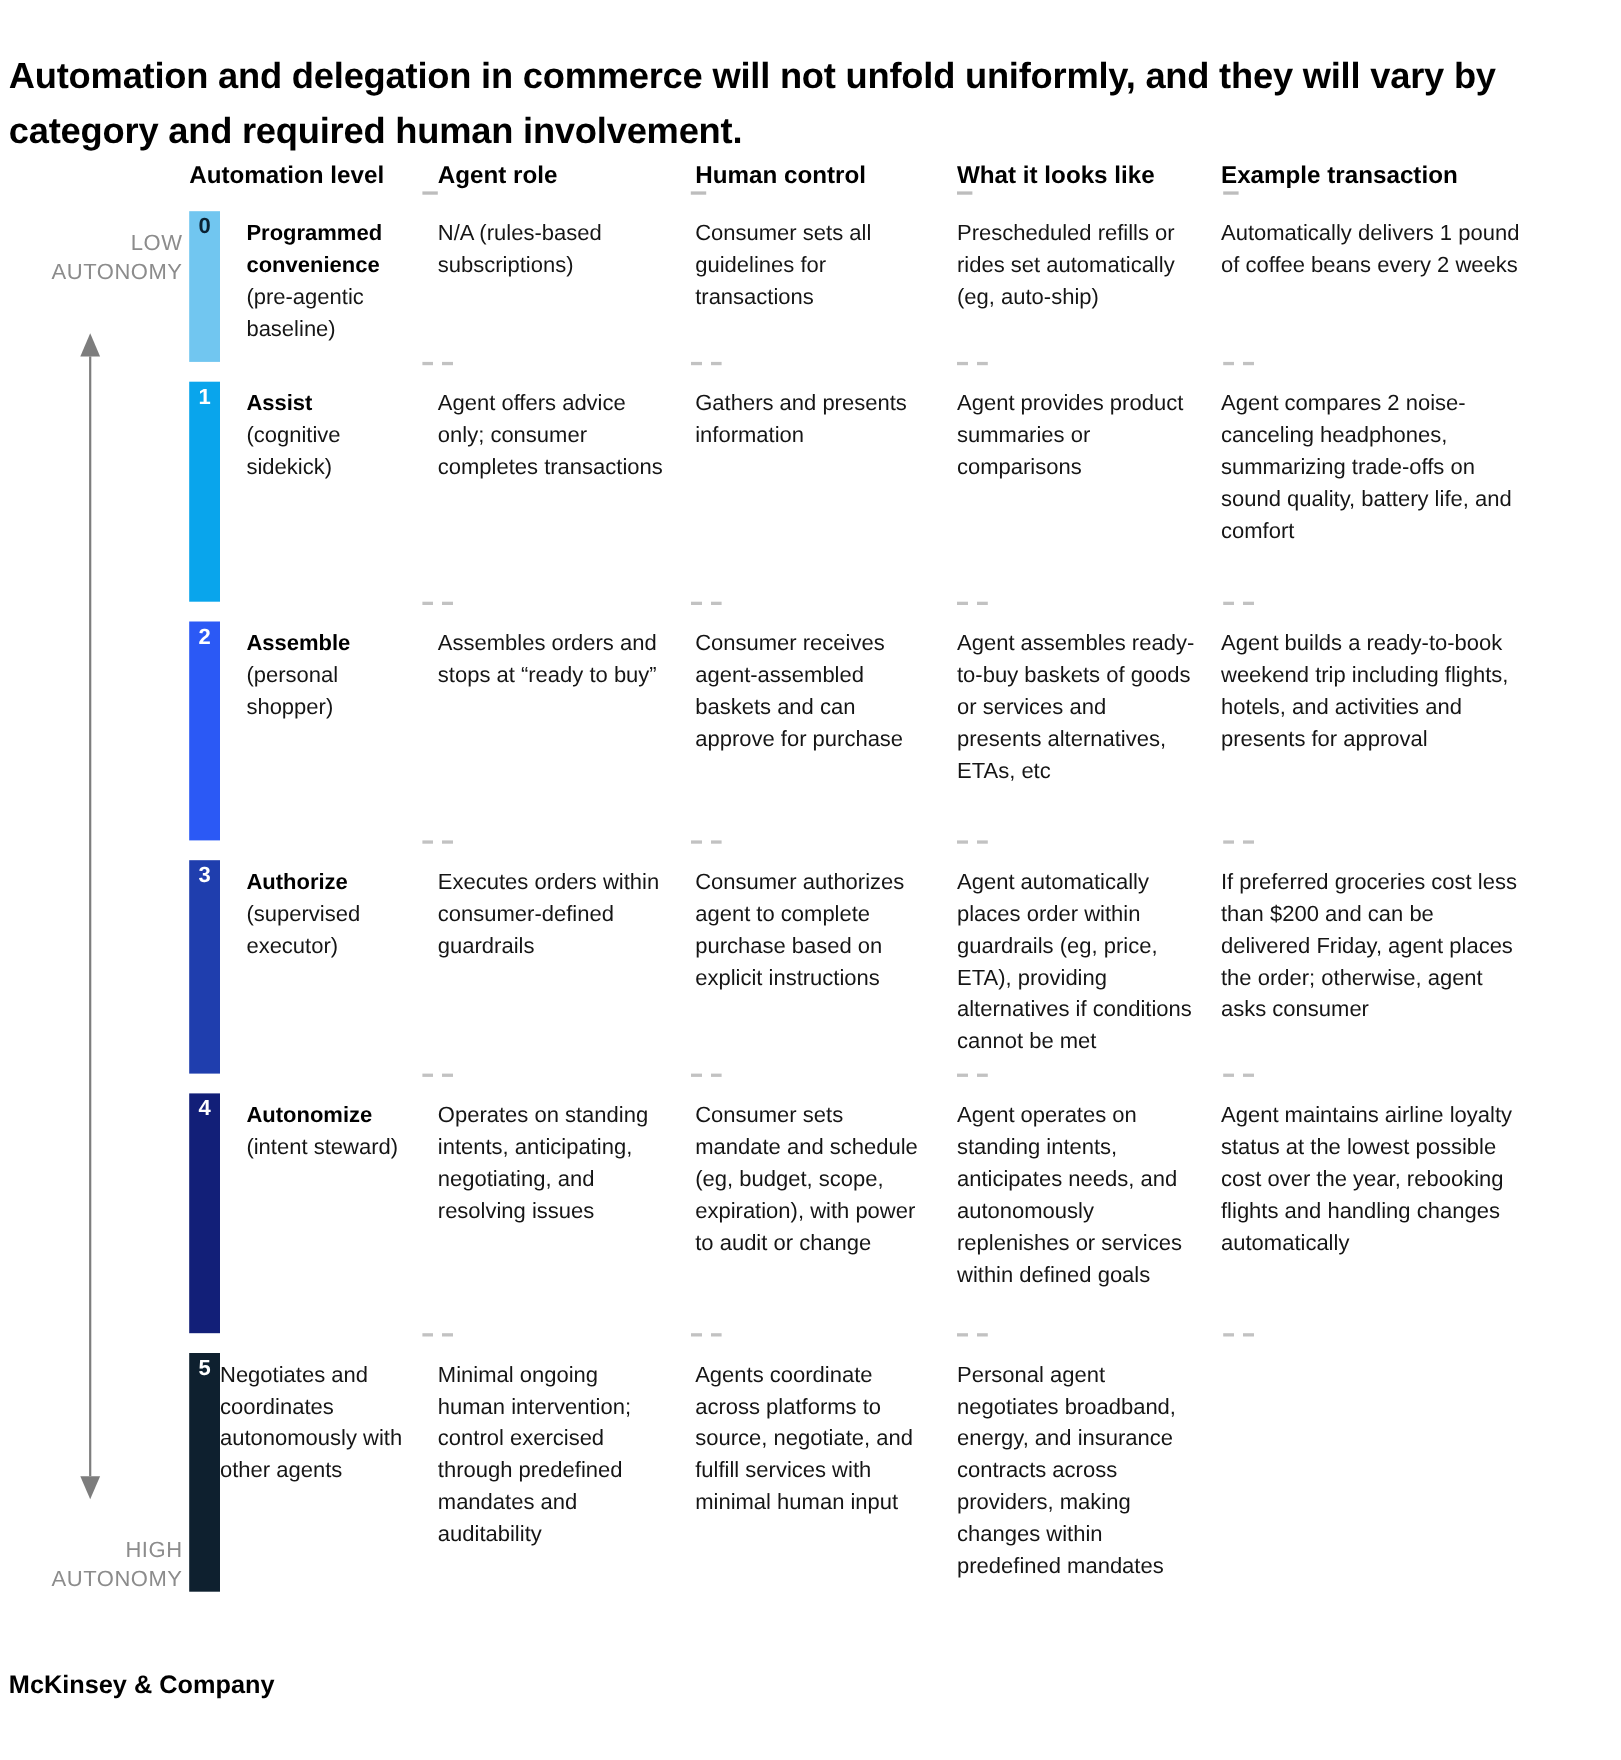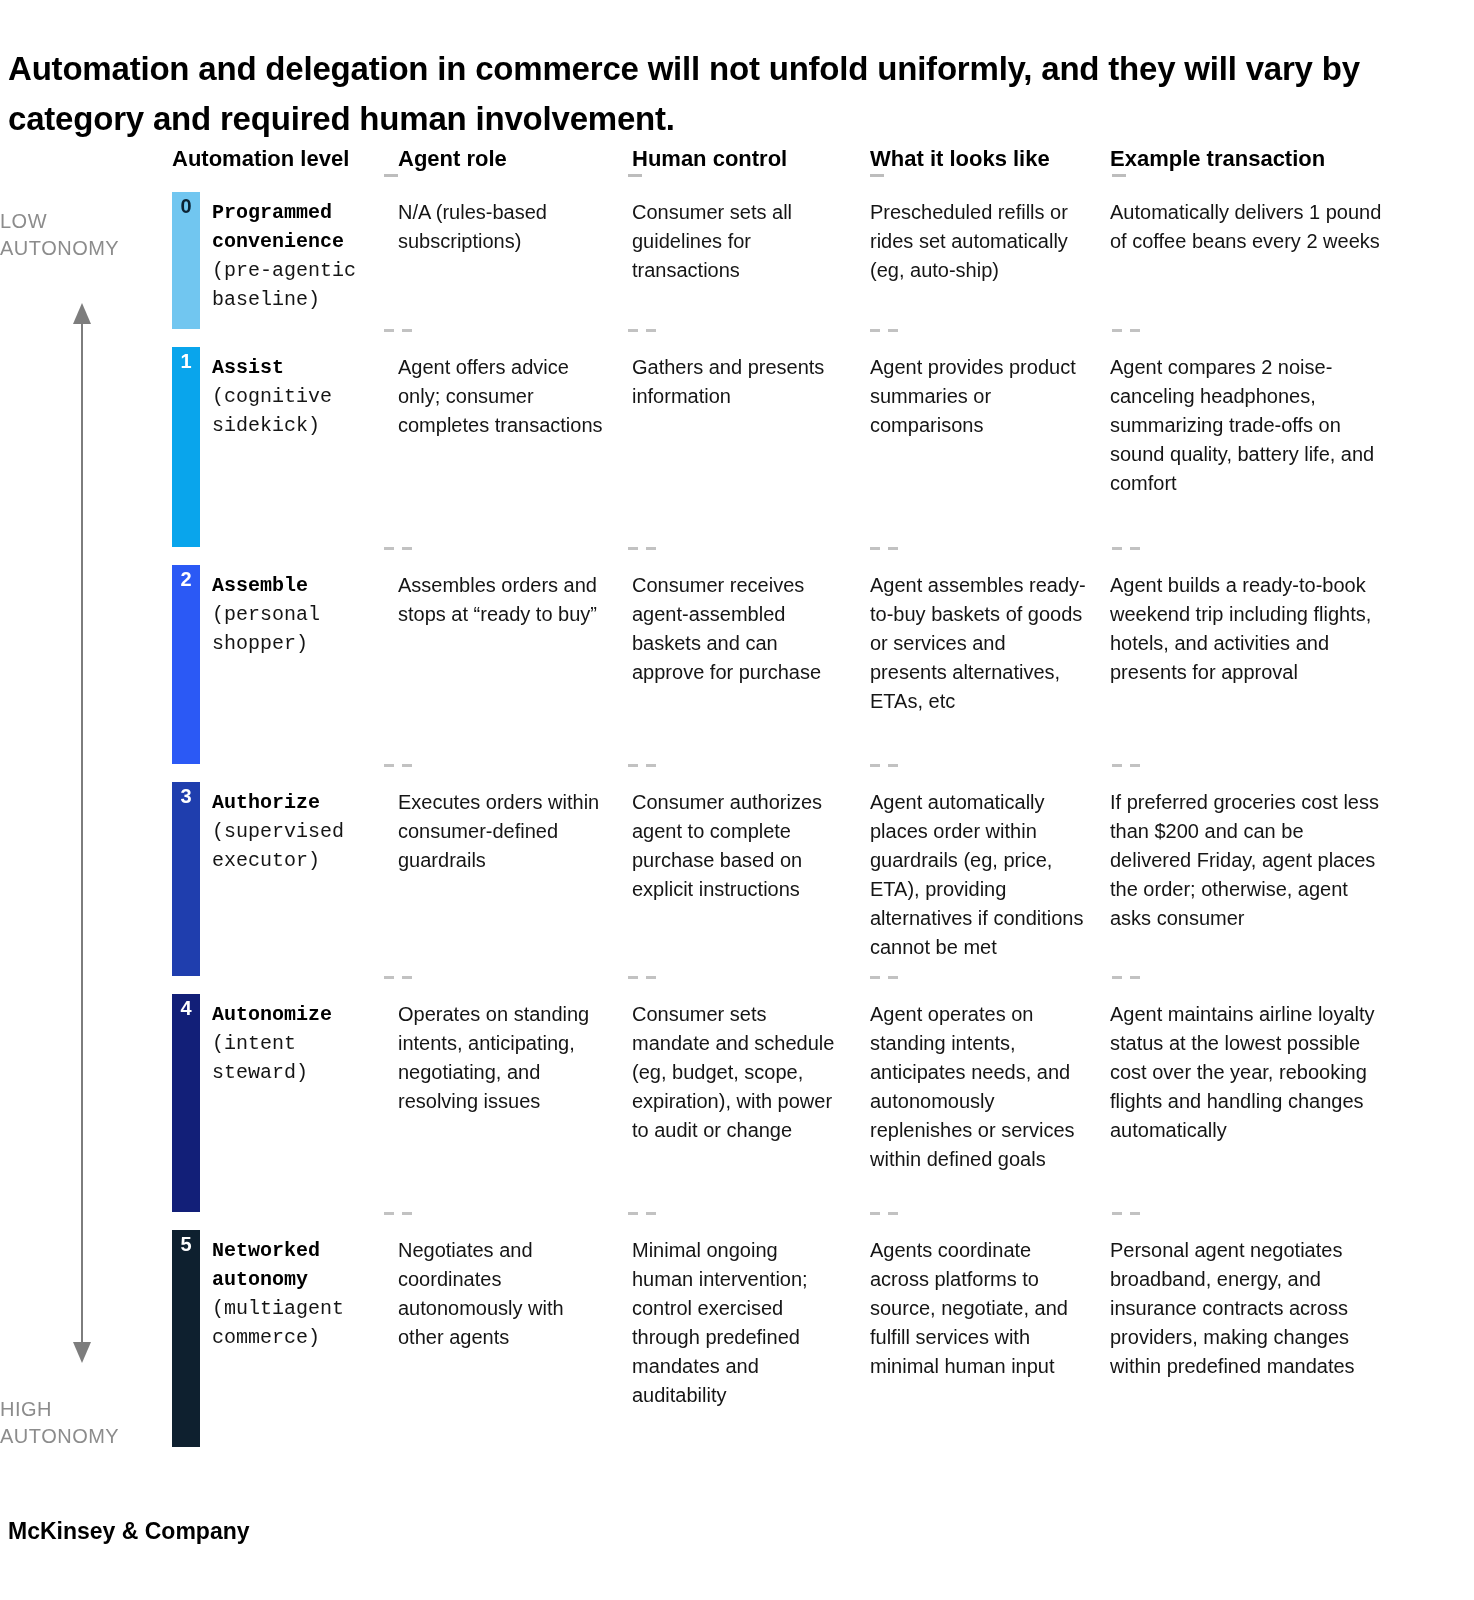--- a/index.html
+++ b/index.html
@@ -10,21 +10,21 @@
   }
   .title{
     position:absolute;left:8px;top:4px;width:1412px;
     font-size:33px;line-height:50px;font-weight:700;color:#000;
     letter-spacing:-0.2px;
     margin-top:40px;
   }
   
   .axis{position:absolute;left:0;top:0;width:166px;height:1600px;}
   .axis-label{
-    position:absolute;left:0;width:166px;text-align:left;
+    position:absolute;left:0;width:166px;text-align:right;
     color:#8c8c8c;font-size:20px;line-height:27px;letter-spacing:0.5px;
   }
   .axis-label.low{top:208px;}
   .axis-label.high{top:1396px;}
   .arrow{position:absolute;left:73px;top:303px;width:18px;}
   .arrow .head-up{
     width:0;height:0;border-left:9px solid transparent;border-right:9px solid transparent;
     border-bottom:21px solid #7d7d7d;
   }
   .arrow .shaft{width:2px;height:1018px;background:#7d7d7d;margin-left:8px;}
@@ -53,21 +53,21 @@
   .dl1{left:212px;} .dl2{left:456px;} .dl3{left:698px;} .dl4{left:940px;}
   .bar{width:28px;height:100%;}
   .badge{
     width:28px;padding-top:3px;text-align:center;
     font-size:20px;font-weight:700;
   }
   .cell{
     font-size:20px;line-height:29px;color:#151515;padding-top:6px;
     box-sizing:border-box;
   }
-  .level-cell{padding-left:12px;padding-right:10px;font-family:Liberation Mono, monospace;}
+  .level-cell{padding-left:24px;padding-right:10px;}
   .lvl-name{display:block;font-weight:700;color:#000;}
   .lvl-sub{display:block;}
   .role-cell{padding-right:28px;}
   .control-cell{padding-right:26px;}
   .looks-cell{padding-right:24px;}
   .example-cell{padding-right:16px;}
   .footer{
     position:absolute;left:8px;top:1518px;font-size:23px;font-weight:700;color:#000;
   }
 </style>
@@ -205,24 +205,20 @@
   <div class="row r5">
     <div class="dash double dl1"></div>
     <div class="dash double dl2"></div>
     <div class="dash double dl3"></div>
     <div class="dash double dl4"></div>
     <div>
       <div class="bar" style="background-color: rgb(14, 32, 47);">
         <div class="badge" style="color: rgb(255, 255, 255);">5</div>
       </div>
     </div>
-    <div class="cell level-cell">
-      <span class="lvl-name">Networked autonomy</span>
-      <span class="lvl-sub">(multiagent commerce)</span>
-    </div>
     <div class="cell role-cell">Negotiates and coordinates autonomously with other agents</div>
     <div class="cell control-cell">Minimal ongoing human intervention; control exercised through predefined mandates and auditability</div>
     <div class="cell looks-cell">Agents coordinate across platforms to source, negotiate, and fulfill services with minimal human input</div>
     <div class="cell example-cell">Personal agent negotiates broadband, energy, and insurance contracts across providers, making changes within predefined mandates</div>
   </div>
 
 </div>
 
 <div class="footer">McKinsey &amp; Company</div>
 

